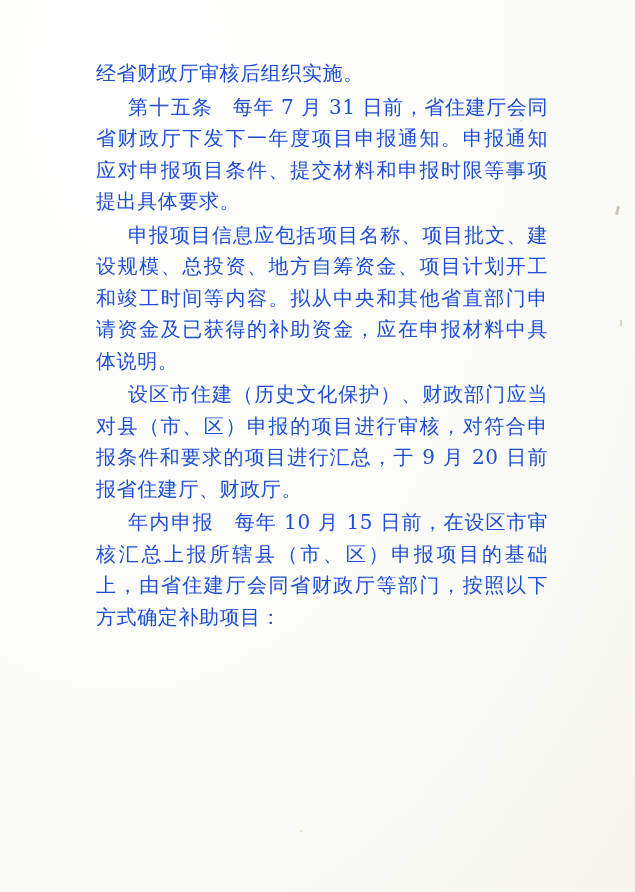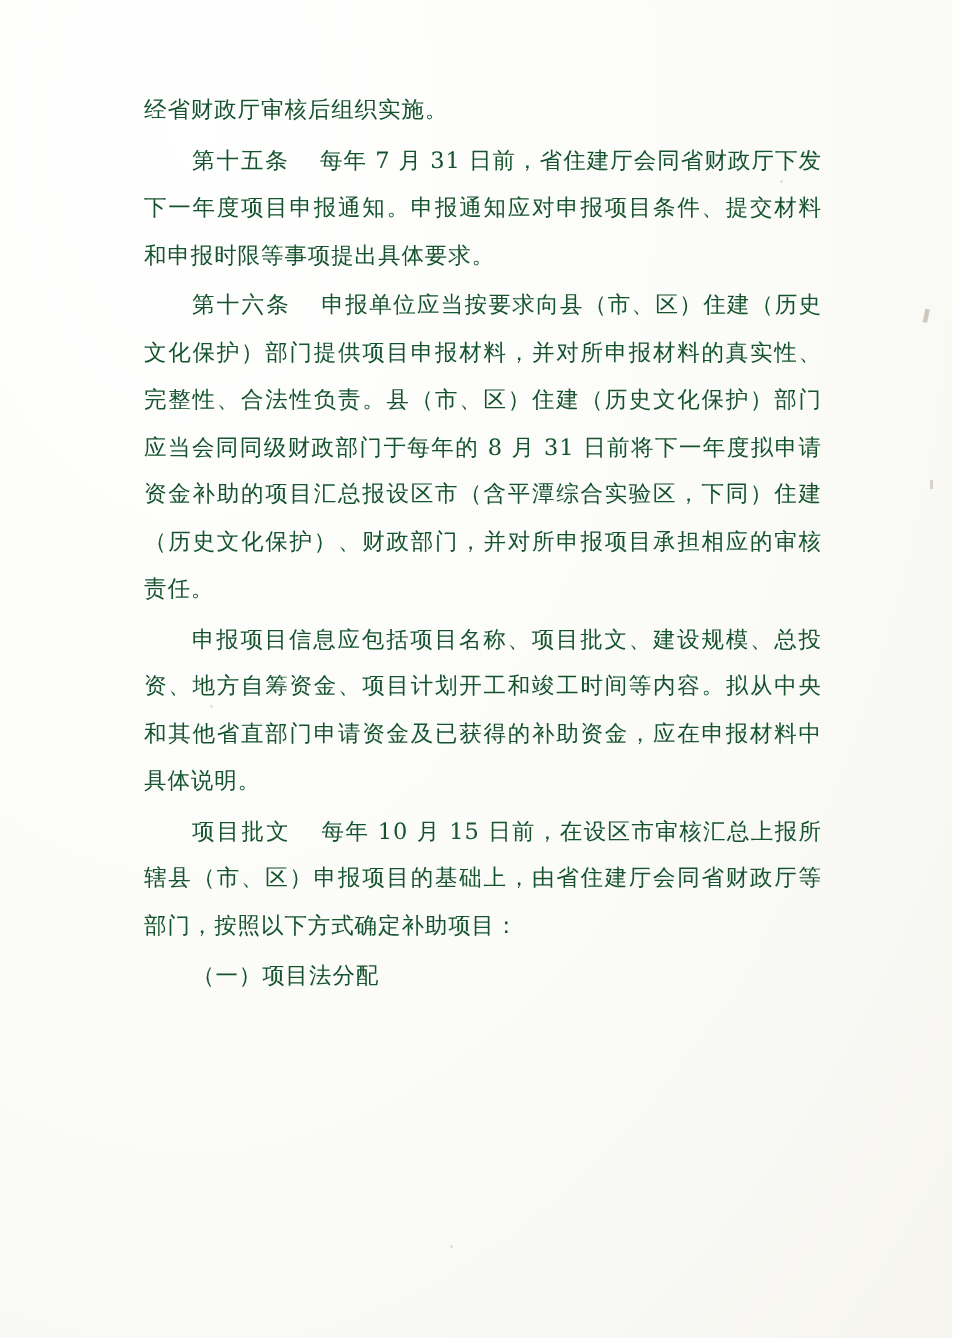--- a/index.html
+++ b/index.html
@@ -29,23 +29,23 @@
     pointer-events: none;
   }
   .content {
     position: absolute;
     left: 96px;
     top: 58px;
     width: 452px;
   }
   p.para {
     margin: 0 0 2px 0;
-    font-size: 15px;
+    font-size: 20px;
     line-height: 31.5px;
-    color: #14532d;
+    color: #1d4ed8;
     text-align: justify;
     text-justify: inter-ideograph;
     letter-spacing: 0.6px;
     font-family: "DejaVu Serif", "Liberation Serif", serif;
     text-indent: 0;
   }
   p.indent {
     text-indent: 32px;
   }
   .art {
@@ -98,33 +98,30 @@
   <div class="content">
 
     <p class="para">
       <span>经省财政厅审核后组织实施。</span>
     </p>
 
     <p class="para indent">
       <span class="art">第十五条</span><span class="gap"></span><span>每年 7 月 31 日前，省住建厅会同省财政厅下发下一年度项目申报通知。申报通知应对申报项目条件、提交材料和申报时限等事项提出具体要求。</span>
     </p>
 
-    <p class="para indent">
-      <span class="art">第十六条</span><span class="gap"></span><span>申报单位应当按要求向县（市、区）住建（历史文化保护）部门提供项目申报材料，并对所申报材料的真实性、完整性、合法性负责。县（市、区）住建（历史文化保护）部门应当会同同级财政部门于每年的 8 月 31 日前将下一年度拟申请资金补助的项目汇总报设区市（含平潭综合实验区，下同）住建（历史文化保护）、财政部门，并对所申报项目承担相应的审核责任。</span>
-    </p>
 
     <p class="para indent">
       <span>申报项目信息应包括项目名称、项目批文、建设规模、总投资、地方自筹资金、项目计划开工和竣工时间等内容。拟从中央和其他省直部门申请资金及已获得的补助资金，应在申报材料中具体说明。</span>
     </p>
 
+    <p class="para indent">
+      <span>设区市住建（历史文化保护）、财政部门应当对县（市、区）申报的项目进行审核，对符合申报条件和要求的项目进行汇总，于 9 月 20 日前报省住建厅、财政厅。</span>
+    </p>
 
 
 
     <p class="para indent">
-      <span class="art">项目批文</span><span class="gap"></span><span>每年 10 月 15 日前，在设区市审核汇总上报所辖县（市、区）申报项目的基础上，由省住建厅会同省财政厅等部门，按照以下方式确定补助项目：</span>
+      <span class="art">年内申报</span><span class="gap"></span><span>每年 10 月 15 日前，在设区市审核汇总上报所辖县（市、区）申报项目的基础上，由省住建厅会同省财政厅等部门，按照以下方式确定补助项目：</span>
     </p>
 
-    <p class="para indent">
-      <span>（一）项目法分配</span>
-    </p>
 
   </div>
 </div>
 
 </body></html>

